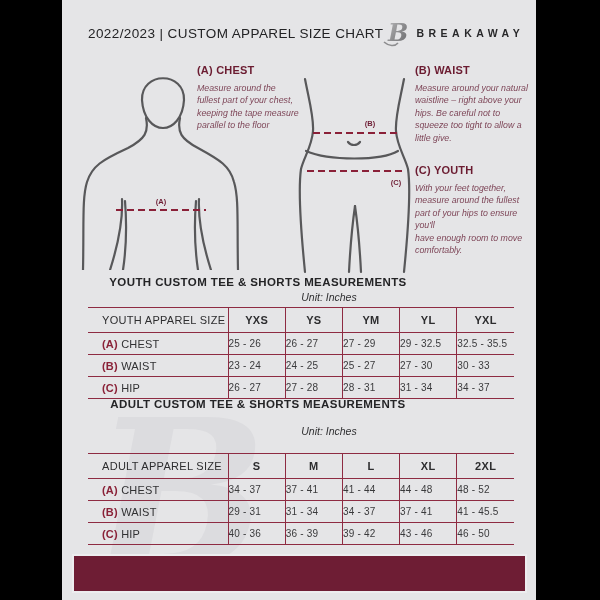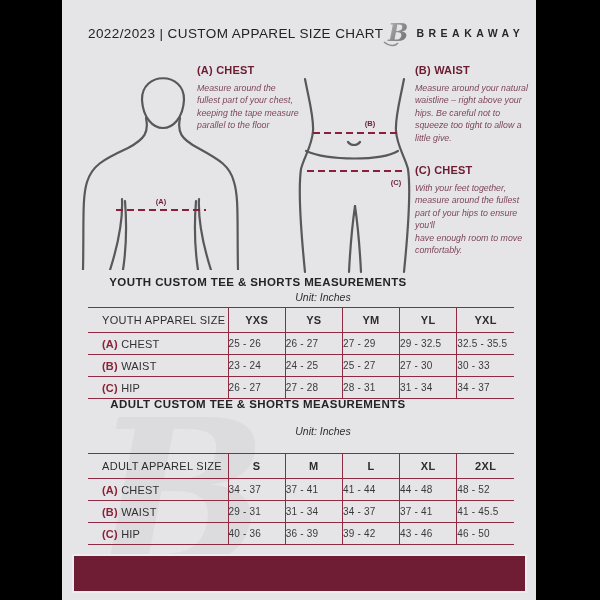--- a/index.html
+++ b/index.html
@@ -22,21 +22,21 @@
   .guide-block.chest{left:135px;top:6px;width:104px;}
   .guide-block.waist{left:353px;top:6px;width:116px;}
   .guide-block.hips{left:353px;top:106px;width:120px;}
   .guide-heading{font-size:11px;font-weight:700;color:#6b1c31;letter-spacing:.2px;margin:0 0 6px 0;}
   .guide-text{font-size:8.8px;font-style:italic;color:#7e4658;line-height:1.42;margin:0;}
   .pre{white-space:pre-line;}
 
   
   .section-title{position:absolute;left:0;width:392px;text-align:center;font-size:11.5px;
                  font-weight:700;letter-spacing:.4px;color:#242426;}
-  .section-unit{position:absolute;left:2px;width:518px;text-align:center;font-size:10.5px;
+  .section-unit{position:absolute;left:8px;width:518px;text-align:center;font-size:10.5px;
                 font-style:italic;color:#2f2f31;}
   .t1-title{top:276px;} .t1-unit{top:291px;}
   .t2-title{top:398px;} .t2-unit{top:425px;}
 
   
   table.size{position:absolute;left:26px;width:426px;border-collapse:collapse;table-layout:fixed;background:transparent;}
   .youth-table{top:307px;} .adult-table{top:425px;margin-top:28px;}
   table.size th,table.size td{border-top:1px solid #8e2b42;border-bottom:1px solid #8e2b42;padding:0;}
   table.size th+th,table.size td+td{border-left:1px solid #8e2b42;}
   table.size th{height:25px;font-size:11px;font-weight:700;color:#2d2d2f;letter-spacing:.3px;text-align:center;}
@@ -116,21 +116,21 @@
 
       <div class="guide-block chest">
         <p class="guide-heading">(A) CHEST</p>
         <p class="guide-text">Measure around the fullest part of your chest, keeping the tape measure parallel to the floor</p>
       </div>
       <div class="guide-block waist">
         <p class="guide-heading">(B) WAIST</p>
         <p class="guide-text">Measure around your natural waistline – right above your hips. Be careful not to squeeze too tight to allow a little give.</p>
       </div>
       <div class="guide-block hips">
-        <p class="guide-heading">(C) CHEST</p>
+        <p class="guide-heading">(C) YOUTH</p>
         <p class="guide-text pre">With your feet together, measure around the fullest part of your hips to ensure you'll
 have enough room to move comfortably.</p>
       </div>
     </div>
 
     <div class="section-title t1-title">YOUTH CUSTOM TEE &amp; SHORTS MEASUREMENTS</div>
     <div class="section-unit t1-unit">Unit: Inches</div>
 
     <table class="size youth-table">
       <colgroup>

